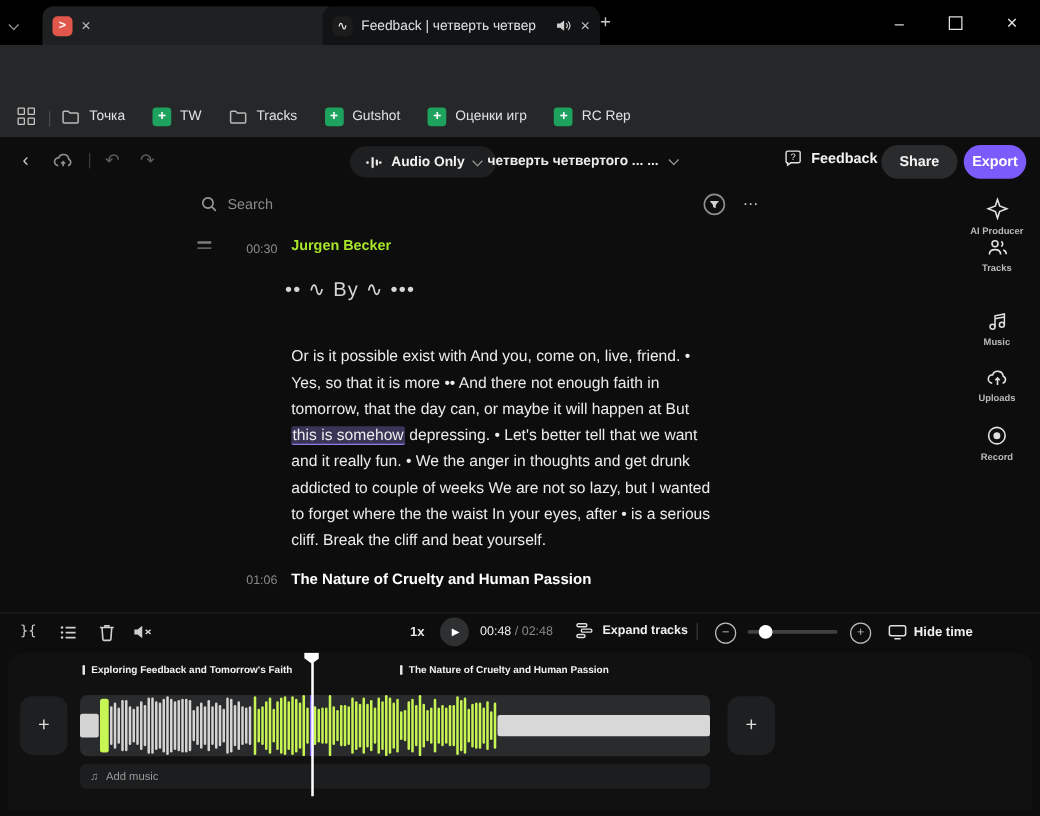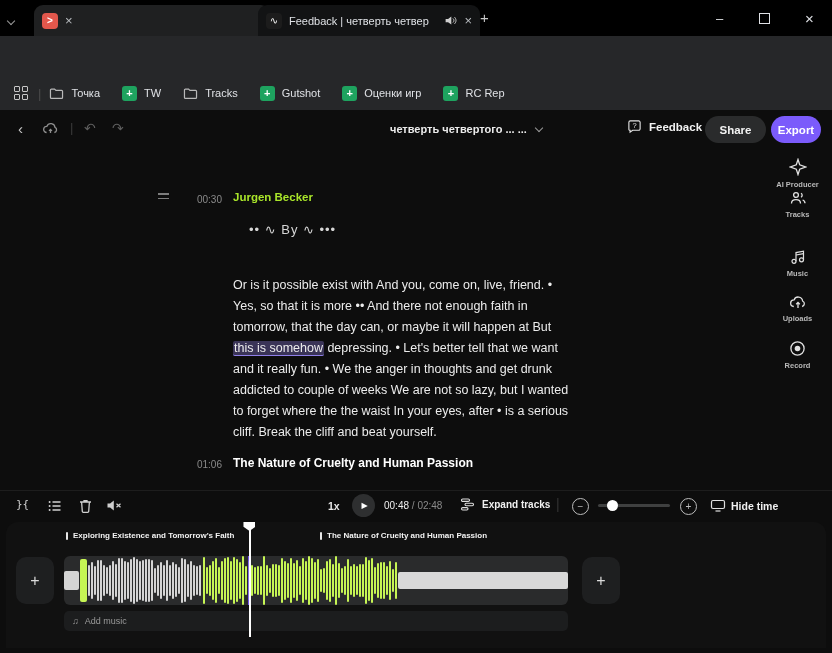--- a/index.html
+++ b/index.html
@@ -63,21 +63,21 @@
   #searchrow{left:150px;top:40px;width:470px;height:30px}
   #search-ic{left:10px;top:6px}
   #search-ph{left:32px;top:8px;font-size:11.5px;color:#8b8b8b}
   #filter-ic{left:412px;top:4px}
   #dots-ic{left:444px;top:2px;color:#cfcfcf;font-size:13px;letter-spacing:2px}
   #draghandle{left:158px;top:80px;width:11px}
   #draghandle i{display:block;height:1.6px;background:#7d7d7d;margin:3px 0}
   .tstamp{width:64px;text-align:right;font-size:10px;color:#8a8a8a}
   #t1{left:158px;top:84px}
   #speaker{left:233px;top:81px;font-size:11.5px;font-weight:bold}
-  #sounds{left:249px;top:112px;font-size:13px;color:#d6d6d6;letter-spacing:1px}
+  #sounds{left:228px;top:112px;font-size:16px;color:#d6d6d6;letter-spacing:1px}
   #para{left:233px;top:152px;width:336px;font-size:12.5px;line-height:21px;color:#ececec}
   #para .hl{border-radius:2px;padding:0 1px;border-bottom:1.6px solid}
   #t2{left:158px;top:349px}
   #chaptitle{left:233px;top:346px;font-size:12px;font-weight:bold;color:#fff}
   
   #rail{left:763px;top:40px;width:69px;height:340px}
   .railitem{position:absolute;left:0;width:69px;display:flex;flex-direction:column;align-items:center;gap:4px}
   .railitem .lbl{font-size:7.5px;color:#b9b9b9;font-weight:bold;white-space:nowrap}
   
   #btoolbar{left:0;top:380px;width:832px;height:30px;border-top:1px solid #1d1d1d}
@@ -257,35 +257,61 @@
     <span id="rs-cloud" class="abs">
       <svg width="17" height="15" viewBox="0 0 17 15">
           <path d="M4.6 11.5a3.1 3.1 0 0 1 .3-6.2A4.2 4.2 0 0 1 13 6.4a2.7 2.7 0 0 1-.6 5.1" stroke="#8f8f8f" stroke-width="1.3" fill="none"></path>
           <path d="M8.5 12V8.4M7 9.9l1.5-1.5L10 9.9" stroke="#8f8f8f" stroke-width="1.3" fill="none"></path>
         </svg>
     </span>
     <span id="rs-sep1" class="abs">|</span>
     <span id="rs-undo" class="abs">↶</span>
     <span id="rs-redo" class="abs">↷</span>
 
+    <div id="modepill" class="abs">
+      <svg width="14" height="14" viewBox="0 0 14 14">
+          <circle cx="2" cy="7" r="1.1" fill="#e6e6e6"></circle>
+          <rect x="5.2" y="2.5" width="1.8" height="9" rx=".9" fill="#e6e6e6"></rect>
+          <rect x="8.6" y="4.5" width="1.8" height="5" rx=".9" fill="#e6e6e6"></rect>
+          <circle cx="12.2" cy="7" r="1.1" fill="#e6e6e6"></circle>
+        </svg>
+      <span class="lbl">Audio Only</span>
+      <span class="chev"></span>
+    </div>
 
     <span id="projtitle" class="abs">четверть четвертого ... ...</span>
     <span id="projchev" class="abs chev"></span>
 
     <div id="feedback" class="abs">
       <svg width="15" height="15" viewBox="0 0 16 16">
           <path d="M2 3.5A1.5 1.5 0 0 1 3.5 2h9A1.5 1.5 0 0 1 14 3.5v7a1.5 1.5 0 0 1-1.5 1.5H6l-2.7 2v-2h-.8A1.5 1.5 0 0 1 2 10.5z" stroke="#e3e3e3" stroke-width="1.2" fill="none"></path>
           <text x="8" y="10" text-anchor="middle" font-size="8" fill="#e3e3e3" font-family="Liberation Sans">?</text>
         </svg>
       <span class="lbl">Feedback</span>
     </div>
     <div id="sharebtn" class="abs">Share</div>
     <div id="exportbtn" class="abs" style="background: rgb(123, 91, 251);">Export</div>
   </div>
 
+  <div id="searchrow" class="abs">
+    <span id="search-ic" class="abs">
+      <svg width="15" height="15" viewBox="0 0 16 16">
+          <circle cx="6.8" cy="6.8" r="4.4" stroke="#9a9a9a" stroke-width="1.4" fill="none"></circle>
+          <path d="M10.2 10.2l3.3 3.3" stroke="#9a9a9a" stroke-width="1.4"></path>
+        </svg>
+    </span>
+    <span id="search-ph" class="abs">Search</span>
+    <span id="filter-ic" class="abs">
+      <svg width="19" height="19" viewBox="0 0 19 19">
+          <circle cx="9.5" cy="9.5" r="8" stroke="#8f8f8f" stroke-width="1.3" fill="none"></circle>
+          <path d="M5.8 6.8h7.4L10.6 10v2.6l-2.2-1.1V10z" fill="#cfcfcf"></path>
+        </svg>
+    </span>
+    <span id="dots-ic" class="abs">…</span>
+  </div>
 
   <div id="draghandle" class="abs">
       <i></i>
       <i></i>
     </div>
   <div id="t1" class="abs tstamp">00:30</div>
   <div id="speaker" class="abs" style="color: rgb(169, 229, 42);">Jurgen Becker</div>
   <div id="sounds" class="abs">•• ∿ By ∿ •••</div>
 
   <p id="para" class="abs"><span>Or is it possible exist with And you, come on, live, friend. • Yes, so that it is more •• And there not enough faith in tomorrow, that the day can, or maybe it will happen at But </span><span class="hl" style="background: rgb(58, 52, 87); border-bottom-color: rgb(143, 127, 232);">this is somehow</span><span> depressing. • Let's better tell that we want and it really fun. • We the anger in thoughts and get drunk addicted to couple of weeks We are not so lazy, but I wanted to forget where the the waist In your eyes, after • is a serious cliff. Break the cliff and beat yourself.</span></p>
@@ -386,21 +412,21 @@
           <rect x="1.5" y="2.5" width="13" height="8" rx="1.5" stroke="#e0e0e0" stroke-width="1.2" fill="none"></rect>
           <path d="M5.5 13h5" stroke="#e0e0e0" stroke-width="1.2"></path>
         </svg>
     </span>
     <span id="hidetime" class="abs">Hide time</span>
   </div>
 
   <div id="timeline" class="abs">
     <div class="tl-chapter" id="tlc0" style="left: 60.016px;">
       <span class="bar"></span>
-      <span class="lbl">Exploring Existence and Tomorrow's Faith</span>
+      <span class="lbl">Exploring Feedback and Tomorrow's Faith</span>
     </div>
     <div class="tl-chapter" id="tlc1" style="left: 314.032px;">
       <span class="bar"></span>
       <span class="lbl">The Nature of Cruelty and Human Passion</span>
     </div>
 
     <div id="plus-l" class="abs plusbtn">
         <span>+</span>
       </div>
     <div id="wavetrack" class="abs">

